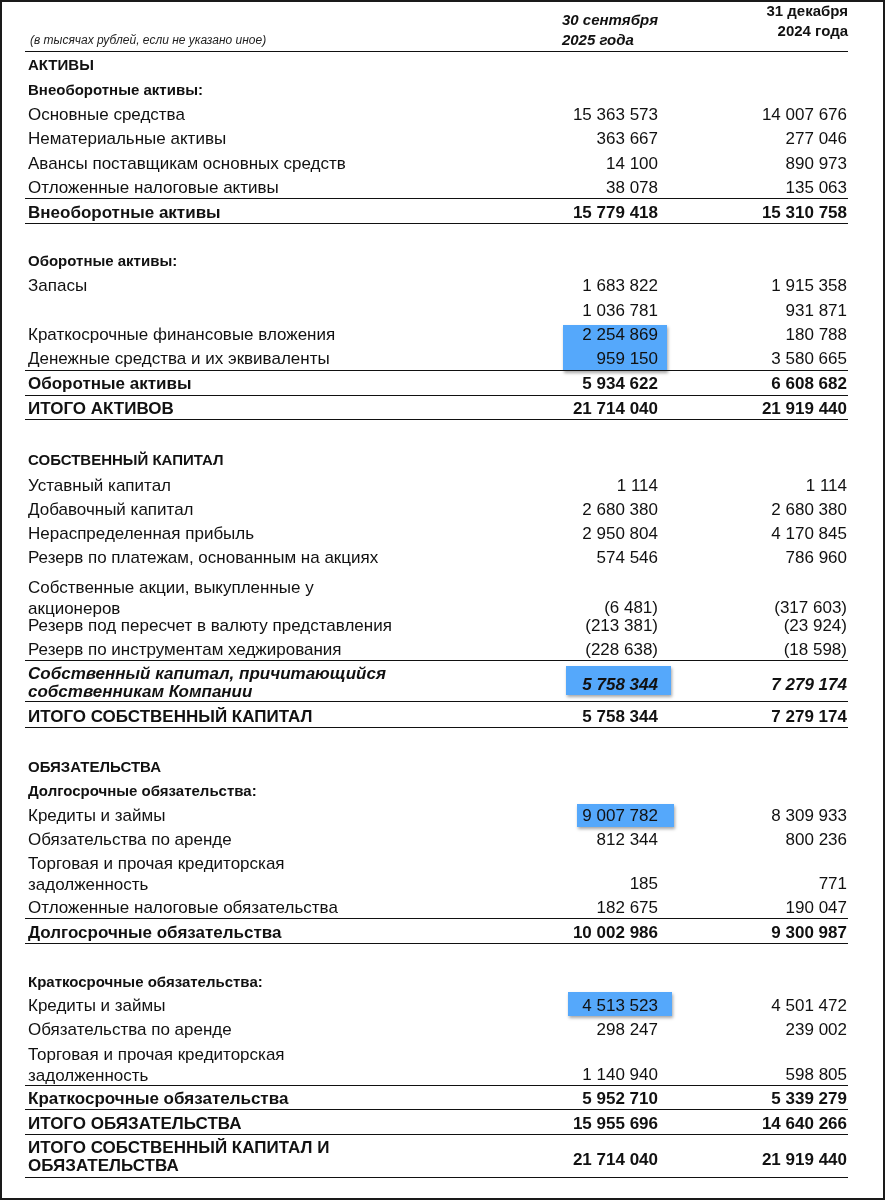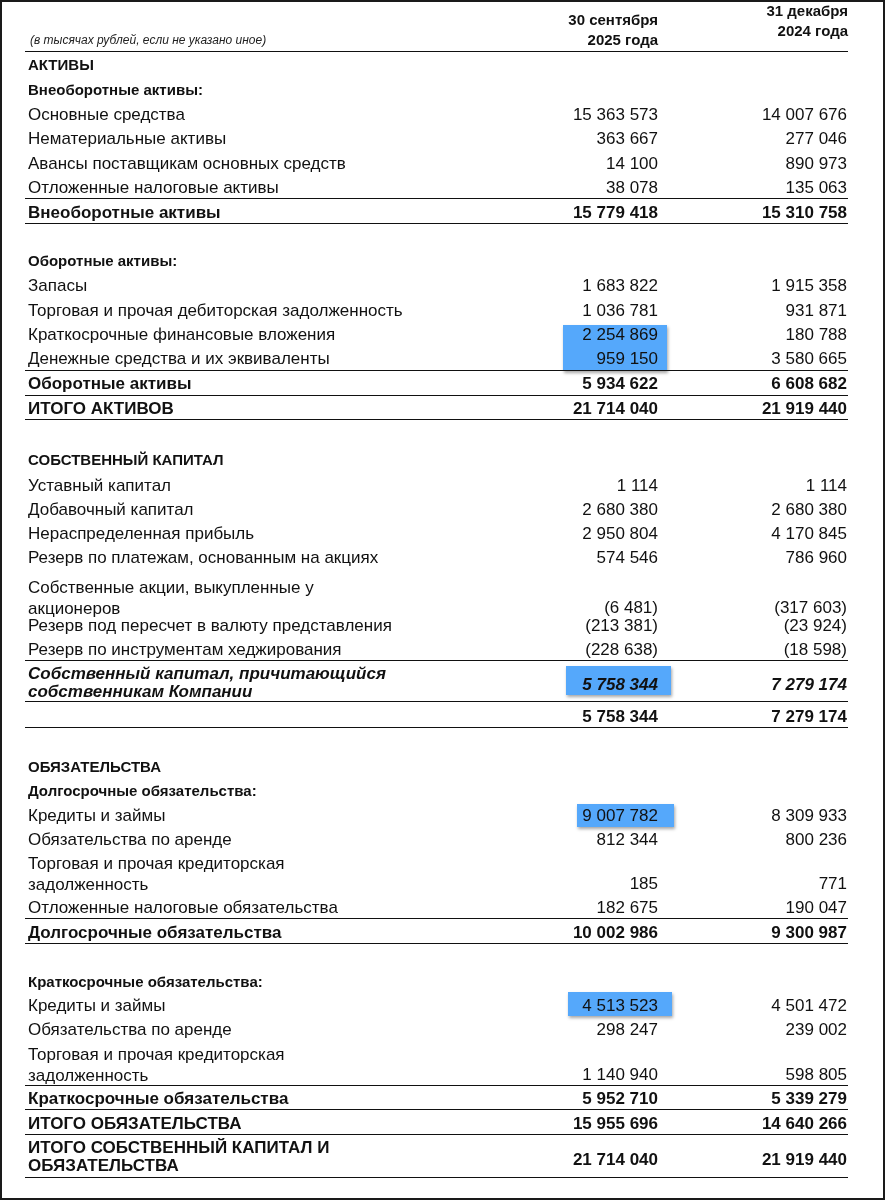--- a/index.html
+++ b/index.html
@@ -14,21 +14,21 @@
     border: 2px solid #1a1a1a;
     background: #fff;
   }
   .sheet {
     position: absolute; left: 25px; top: 0; width: 823px;
   }
   .hdr-note {
     position: absolute; left: 5px; top: 33px;
     font-size: 12px; font-style: italic; color: #222;
   }
-  .col1 { position: absolute; right: 190px; text-align: right; white-space: nowrap; }
+  .col1 { position: absolute; right: 190px; white-space: nowrap; font-style: italic; }
   .col2 { position: absolute; right: 0; text-align: right; white-space: nowrap; }
   .hcol { font-weight: bold; font-size: 15px; line-height: 20px; }
   .hline {
     position: absolute; left: 0; width: 823px; height: 0;
     border-top: 1.6px solid #111;
   }
   .row { position: absolute; left: 0; width: 823px; height: 22px; font-size: 17px; }
   .row .lbl { position: absolute; left: 3px; top: 0; white-space: nowrap; }
   .row .v1 { position: absolute; right: 190px; top: 0; text-align: center; white-space: nowrap; }
   .row .v2 { position: absolute; right: 1px; top: 0; text-align: right; white-space: nowrap; }
@@ -96,21 +96,20 @@
 
   <div class="row sec" style="top:252px;">
       <span class="lbl">Оборотные активы:</span>
     </div>
   <div class="row" style="top:276px;">
     <span class="lbl">Запасы</span>
       <span class="v1">1 683 822</span>
       <span class="v2">1 915 358</span>
     </div>
   <div class="row" style="top:301px;">
-    <span class="lbl">Торговая и прочая дебиторская задолженность</span>
       <span class="v1">1 036 781</span>
       <span class="v2">931 871</span>
     </div>
 
   <div class="hl" style="left:538px; top:325px; width:104px; height:46px;"></div>
   <div class="row" style="top:325px;">
     <span class="lbl">Краткосрочные финансовые вложения</span>
       <span class="v1">2 254 869</span>
       <span class="v2">180 788</span>
     </div>
@@ -174,20 +173,21 @@
   <div class="hline" style="top:660px;"></div>
 
   <div class="hl" style="left:541px; top:666px; width:105px; height:29px;"></div>
   <div class="row bold" style="top:665px; height:36px;font-style:italic;">
     <span class="lbl" style="line-height:18px;"><span>Собственный капитал, причитающийся</span><br><span>собственникам Компании</span></span>
     <span class="v1" style="top:10px;">5 758 344</span>
       <span class="v2" style="top:10px;">7 279 174</span>
     </div>
   <div class="hline" style="top:701px;"></div>
   <div class="row bold" style="top:707px;">
+    <span class="lbl">ИТОГО СОБСТВЕННЫЙ КАПИТАЛ</span>
       <span class="v1">5 758 344</span>
       <span class="v2">7 279 174</span>
     </div>
   <div class="hline" style="top:727px;"></div>
 
   <div class="row sec" style="top:758px;">
       <span class="lbl">ОБЯЗАТЕЛЬСТВА</span>
     </div>
   <div class="row sec" style="top:782px;">
       <span class="lbl">Долгосрочные обязательства:</span>

